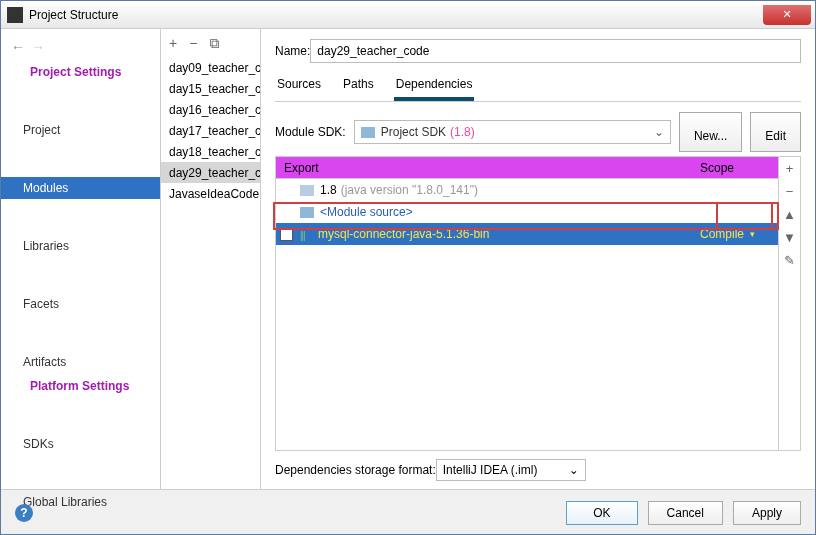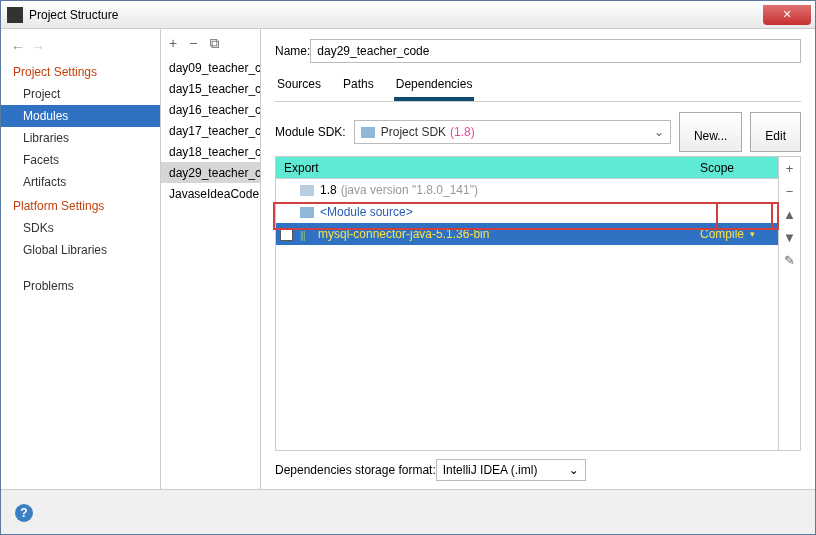--- a/index.html
+++ b/index.html
@@ -6,22 +6,22 @@
 body { background: #f0f0f0; width: 816px; height: 535px; overflow: hidden; border: 1px solid #5a7aa0; position: relative; }
 .titlebar { height: 28px; background: linear-gradient(#fff, #e8e8e8); display: flex; align-items: center; padding-left: 6px; border-bottom: 1px solid #ccc; }
 .titlebar-icon { width: 16px; height: 16px; background: #333; display: inline-block; margin-right: 6px; }
 .title-text { flex: 1; font-size: 12px; color: #000; }
 .close-btn { width: 48px; height: 20px; background: linear-gradient(#e07070, #c83030); color: #fff; text-align: center; line-height: 18px; border-radius: 0 0 4px 4px; margin-right: 4px; font-size: 11px; cursor: pointer; }
 .content { display: flex; height: 460px; background: #fff; }
 .leftcol { width: 160px; border-right: 1px solid #ccc; padding: 8px 0; background: #fff; display: flex; flex-direction: column; }
 .nav-row { display: flex; gap: 6px; padding: 0 10px 6px; align-items: center; }
 .arrow { color: #8a8a8a; font-size: 14px; cursor: pointer; }
 .arrow.disabled { color: #ccc; }
-.section-h { font-weight: normal; padding: 6px 12px 4px; color: #c2410c; }
-.tree-item { padding: 4px 14px 4px 22px; cursor: pointer; color: #333; }
+.section-h { font-weight: bold; padding: 6px 29px 4px; color: #a21caf; }
+.tree-item { padding: 4px 14px 4px 22px; cursor: pointer; color: #333; margin-top: 36px; }
 .tree-item.sel { background: #2f72c4; color: #fff; }
 .midcol { width: 100px; border-right: 1px solid #ccc; background: #fff; display: flex; flex-direction: column; }
 .mid-tools { height: 28px; display: flex; align-items: center; gap: 12px; padding-left: 8px; color: #666; }
 .mid-tool { cursor: pointer; font-size: 14px; }
 .mid-list { flex: 1; overflow: hidden; }
 .mod-item { height: 21px; display: flex; align-items: center; padding-left: 4px; cursor: pointer; white-space: nowrap; overflow: hidden; }
 .mod-item .folder-ic { width: 14px; height: 11px; background: #c9a05a; margin-right: 4px; display: inline-block; border-radius: 1px; }
 .mod-item.sel { background: #d6d6d6; }
 .rightcol { flex: 1; display: flex; flex-direction: column; padding: 10px 14px 4px 14px; position: relative; }
 .name-row { display: flex; align-items: center; margin-bottom: 10px; }
@@ -31,21 +31,21 @@
 .tab.active { border-bottom: 4px solid #0c4a6e; color: #000; }
 .sdk-row { display: flex; align-items: center; gap: 8px; margin-bottom: 4px; }
 .sdk-sel { flex: 1; height: 24px; border: 1px solid #bbb; background: #fff; display: flex; align-items: center; padding: 0 6px; cursor: pointer; }
 .sdk-folder { width: 14px; height: 11px; background: #8fb8d8; margin-right: 6px; display: inline-block; }
 .sdk-txt { color: #333; }
 .sdk-hint { color: #ec4899; margin-left: 4px; }
 .sdk-chev { margin-left: auto; color: #666; }
 .btn { height: 40px; padding: 16px 14px; border: 1px solid #aaa; background: linear-gradient(#fff,#eee); cursor: pointer; }
 .dep-area { flex: 1; display: flex; border: 1px solid #ccc; margin-bottom: 8px; }
 .dep-table { flex: 1; display: flex; flex-direction: column; }
-.dep-head { display: flex; border-bottom: 1px solid #ccc; background: #5eead4; height: 22px; align-items: center; }
+.dep-head { display: flex; border-bottom: 1px solid #ccc; background: #d946ef; height: 22px; align-items: center; }
 .dep-head-export { width: 56px; padding-left: 8px; }
 .dep-head-scope { width: 78px; }
 .dep-head-spacer { flex: 1; }
 .dep-row { display: flex; height: 22px; align-items: center; padding-left: 24px; }
 .dep-row .folder-ic2 { width: 14px; height: 11px; background: #b8cde0; margin-right: 6px; display: inline-block; }
 .dep-row .folder-src { width: 14px; height: 11px; background: #8fb8d8; margin-right: 6px; display: inline-block; }
 .dep-gray { color: #999; }
 .dep-link { color: #2a5db0; }
 .dep-sel { background: #2f72c4; color: #fde047; }
 .dep-sel .chk { width: 13px; height: 13px; background: #fff; border: 1px solid #555; margin-left: -20px; margin-right: 7px; display: inline-block; }
@@ -197,13 +197,18 @@
         <span>IntelliJ IDEA (.iml)</span>
         <span style="margin-left:auto">⌄</span>
       </div>
     </div>
   </div>
 
 </div>
 
 <div class="footer">
   <div class="help-ic">?</div>
+  <div class="footer-btns">
+    <button class="ok-btn">OK</button>
+    <button class="std-btn">Cancel</button>
+    <button class="std-btn">Apply</button>
+  </div>
 </div>
 
 </body></html>

